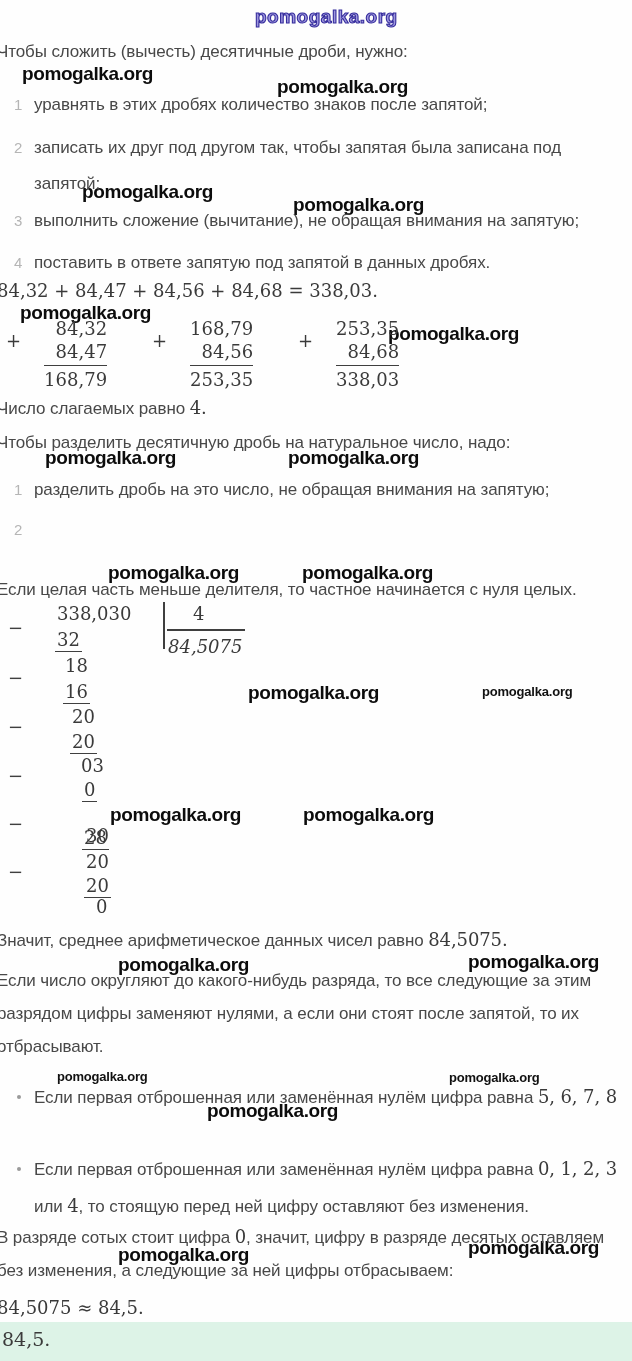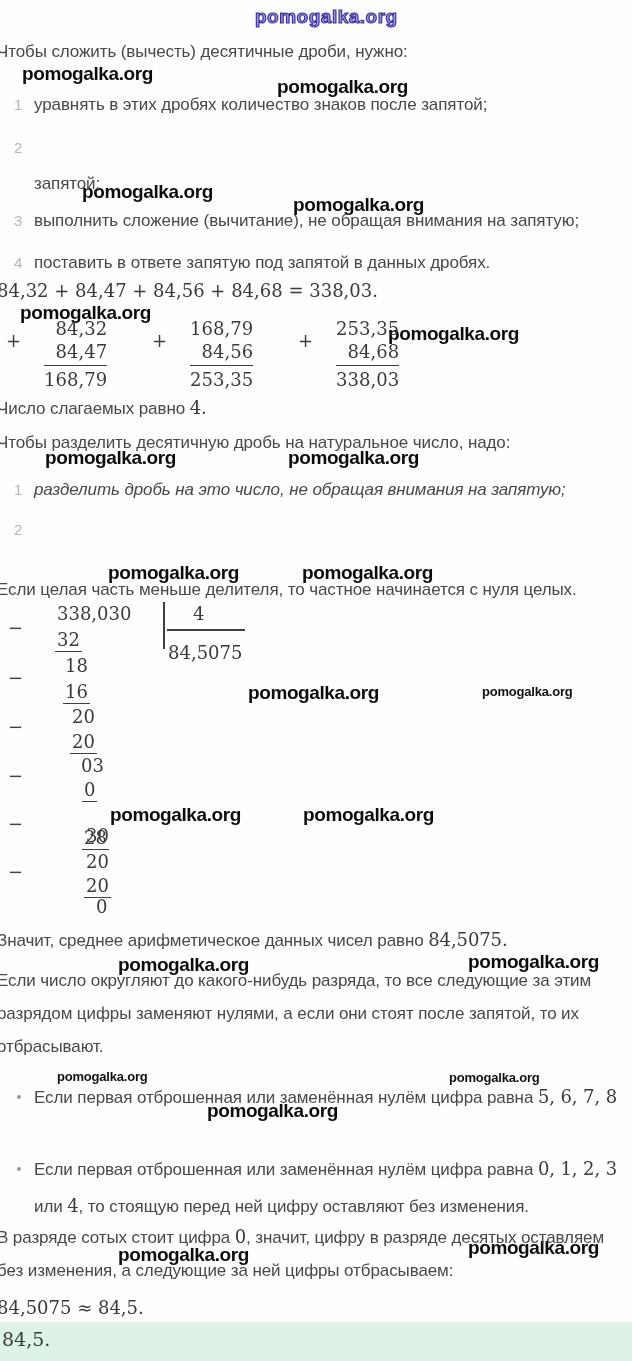--- a/index.html
+++ b/index.html
@@ -55,20 +55,21 @@
   <span class="abs wm" style="left:207px;top:1100px;">pomogalka.org</span>
   <span class="abs wm" style="left:118px;top:1244px;">pomogalka.org</span>
   <span class="abs wm" style="left:468px;top:1237px;">pomogalka.org</span>
 
   <div class="abs sans" style="left:-3px;top:41px;">Чтобы сложить (вычесть) десятичные дроби, нужно:</div>
 
   <span class="abs num" style="left:14px;top:96px;">1</span>
   <div class="abs sans" style="left:34px;top:94px;">уравнять в этих дробях количество знаков после запятой;</div>
 
   <span class="abs num" style="left:14px;top:139px;">2</span>
+  <div class="abs sans" style="left:34px;top:137px;">записать их друг под другом так, чтобы запятая была записана под</div>
   <div class="abs sans" style="left:34px;top:173px;">запятой;</div>
 
   <span class="abs num" style="left:14px;top:212px;">3</span>
   <div class="abs sans" style="left:34px;top:210px;">выполнить сложение (вычитание), не обращая внимания на запятую;</div>
 
   <span class="abs num" style="left:14px;top:254px;">4</span>
   <div class="abs sans" style="left:34px;top:252px;">поставить в ответе запятую под запятой в данных дробях.</div>
 
   <div class="abs math eq" style="left:-3px;top:280px;">84,32 + 84,47 + 84,56 + 84,68 = 338,03.</div>
 
@@ -97,21 +98,21 @@
     </span>
   </div>
 
   <div class="abs sans" style="left:-3px;top:397px;">
     <span>Число слагаемых равно </span><span class="math eq">4.</span>
   </div>
 
   <div class="abs sans" style="left:-3px;top:432px;">Чтобы разделить десятичную дробь на натуральное число, надо:</div>
 
   <span class="abs num" style="left:14px;top:481px;">1</span>
-  <div class="abs sans" style="left:34px;top:479px;font-style:italic;">разделить дробь на это число, не обращая внимания на запятую;</div>
+  <div class="abs sans" style="left:34px;top:479px;">разделить дробь на это число, не обращая внимания на запятую;</div>
 
   <span class="abs num" style="left:14px;top:521px;">2</span>
 
   <div class="abs sans" style="left:-3px;top:579px;">Если целая часть меньше делителя, то частное начинается с нуля целых.</div>
 
   <div id="division">
     <span class="drow" style="left:57px;top:3px;">338,030</span>
     <span class="drow u" style="left:55px;top:29px;">32</span>
     <span class="drow" style="left:65px;top:55px;">18</span>
     <span class="drow u" style="left:63px;top:81px;">16</span>
@@ -128,21 +129,21 @@
     <span class="minus" style="left:8px;top:17px;">−</span>
     <span class="minus" style="left:8px;top:67px;">−</span>
     <span class="minus" style="left:8px;top:116px;">−</span>
     <span class="minus" style="left:8px;top:165px;">−</span>
     <span class="minus" style="left:8px;top:213px;">−</span>
     <span class="minus" style="left:8px;top:261px;">−</span>
 
     <span class="vline" style="left:163px;top:2px;height:47px;"></span>
     <span class="drow" style="left:193px;top:3px;">4</span>
     <span class="hline" style="left:167px;top:29px;width:78px;"></span>
-    <span class="drow" style="left:168px;top:42px;">84,5075</span>
+    <span class="drow" style="left:168px;top:36px;font-style:italic;">84,5075</span>
   </div>
 
   <div class="abs sans" style="left:-3px;top:929px;">
     <span>Значит, среднее арифметическое данных чисел равно </span><span class="math eq">84,5075.</span>
   </div>
 
   <div class="abs sans" style="left:-3px;top:970px;">Если число округляют до какого-нибудь разряда, то все следующие за этим</div>
   <div class="abs sans" style="left:-3px;top:1003px;">разрядом цифры заменяют нулями, а если они стоят после запятой, то их</div>
   <div class="abs sans" style="left:-3px;top:1036px;">отбрасывают.</div>
 

